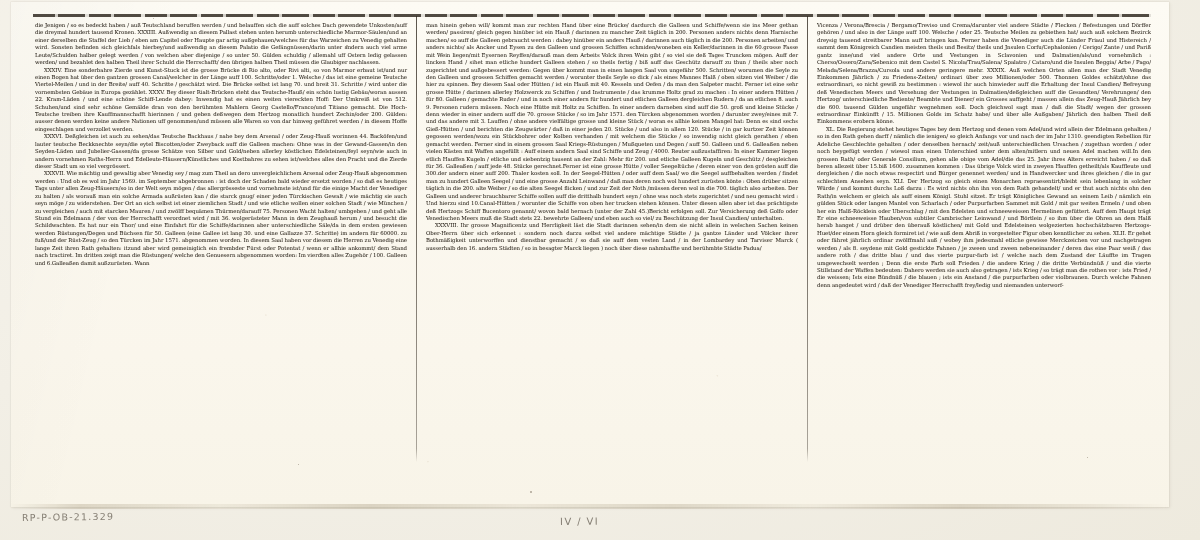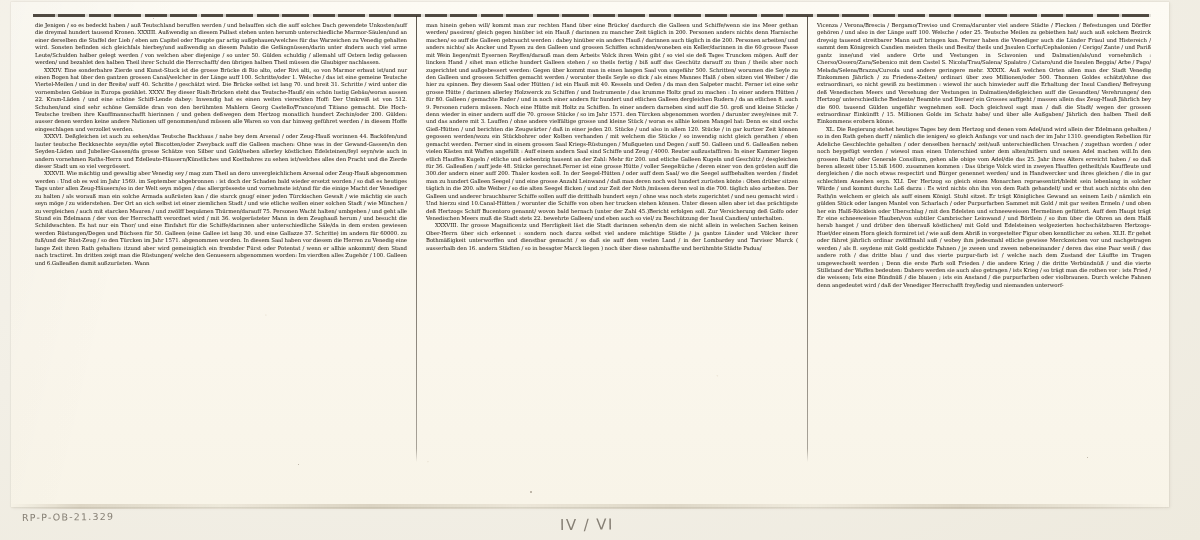--- a/index.html
+++ b/index.html
@@ -159,21 +159,21 @@
   #inv-number {
     left: 22px;
     top: 512px;
     font-size: 9.5px;
     letter-spacing: 1.2px;
     transform: rotate(-0.8deg);
   }
   #folio-mark {
     left: 560px;
     top: 516px;
-    font-size: 15px;
+    font-size: 10px;
     letter-spacing: 1.4px;
     transform: rotate(-0.6deg);
   }
 
   
   .speck {
     position: absolute;
     border-radius: 50%;
     background: #6e6250;
     opacity: .55;

